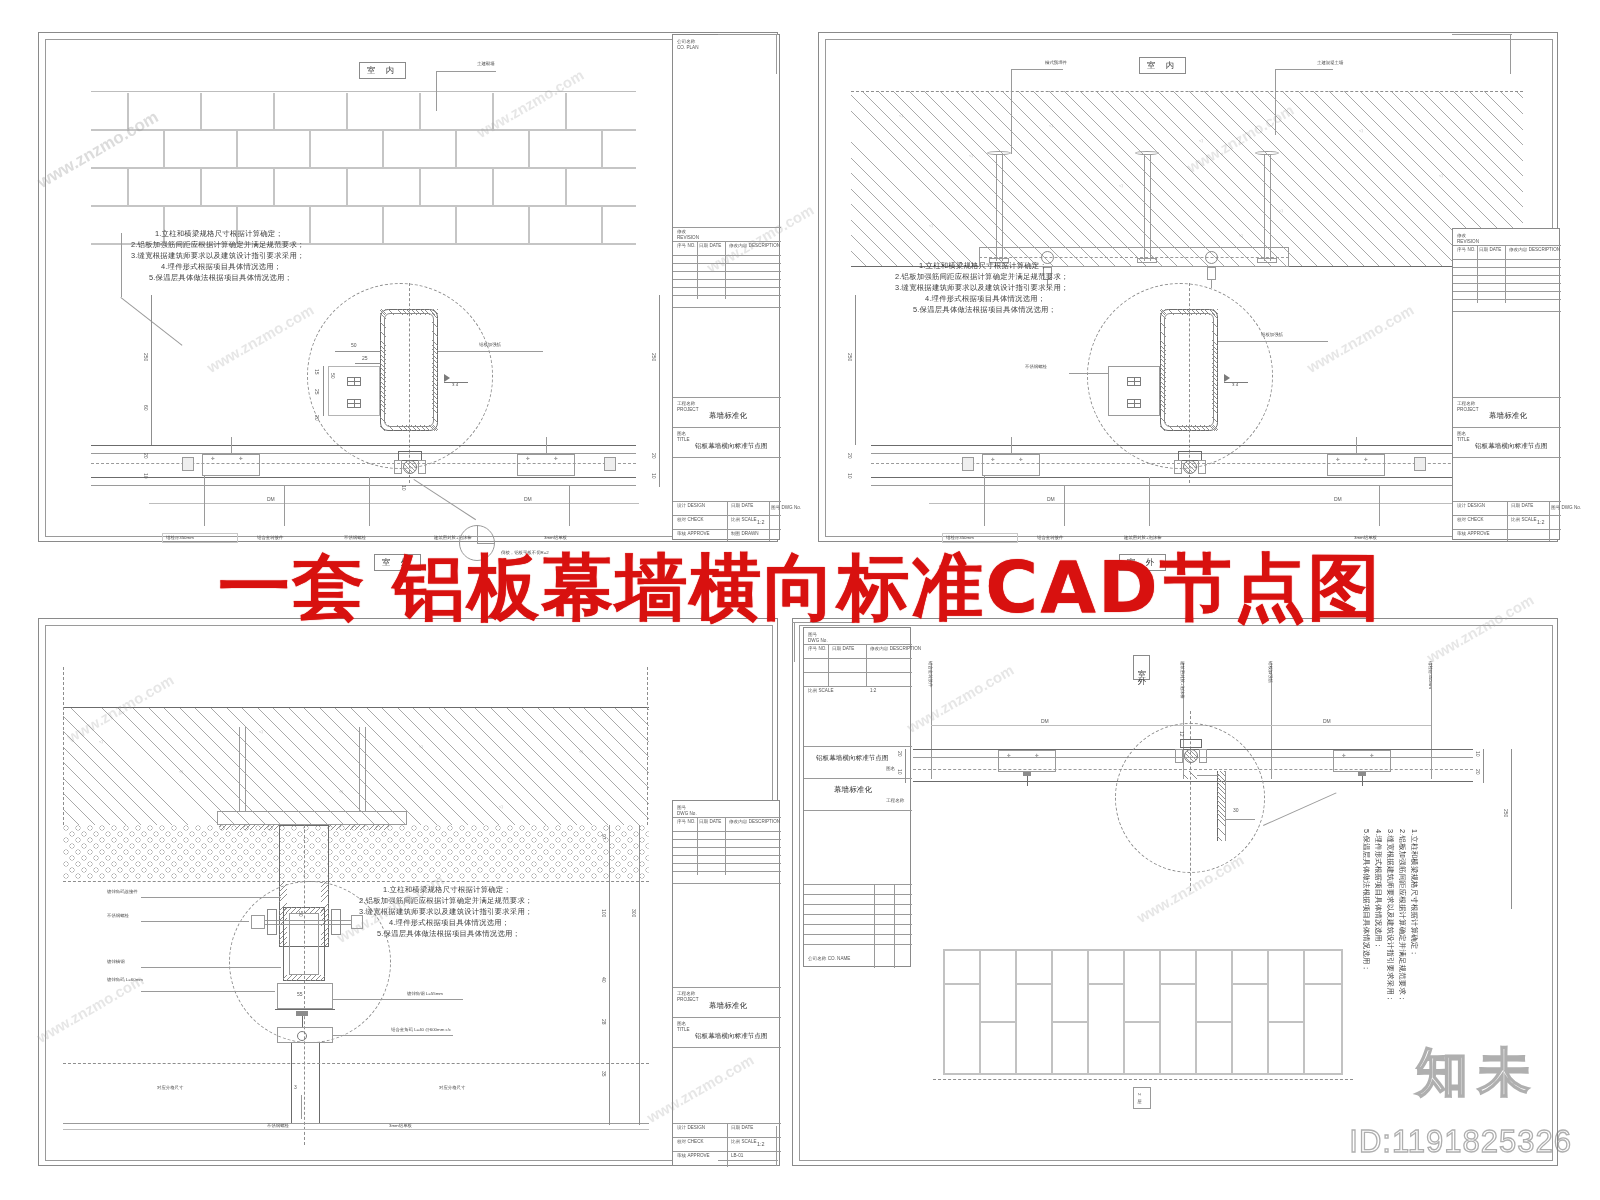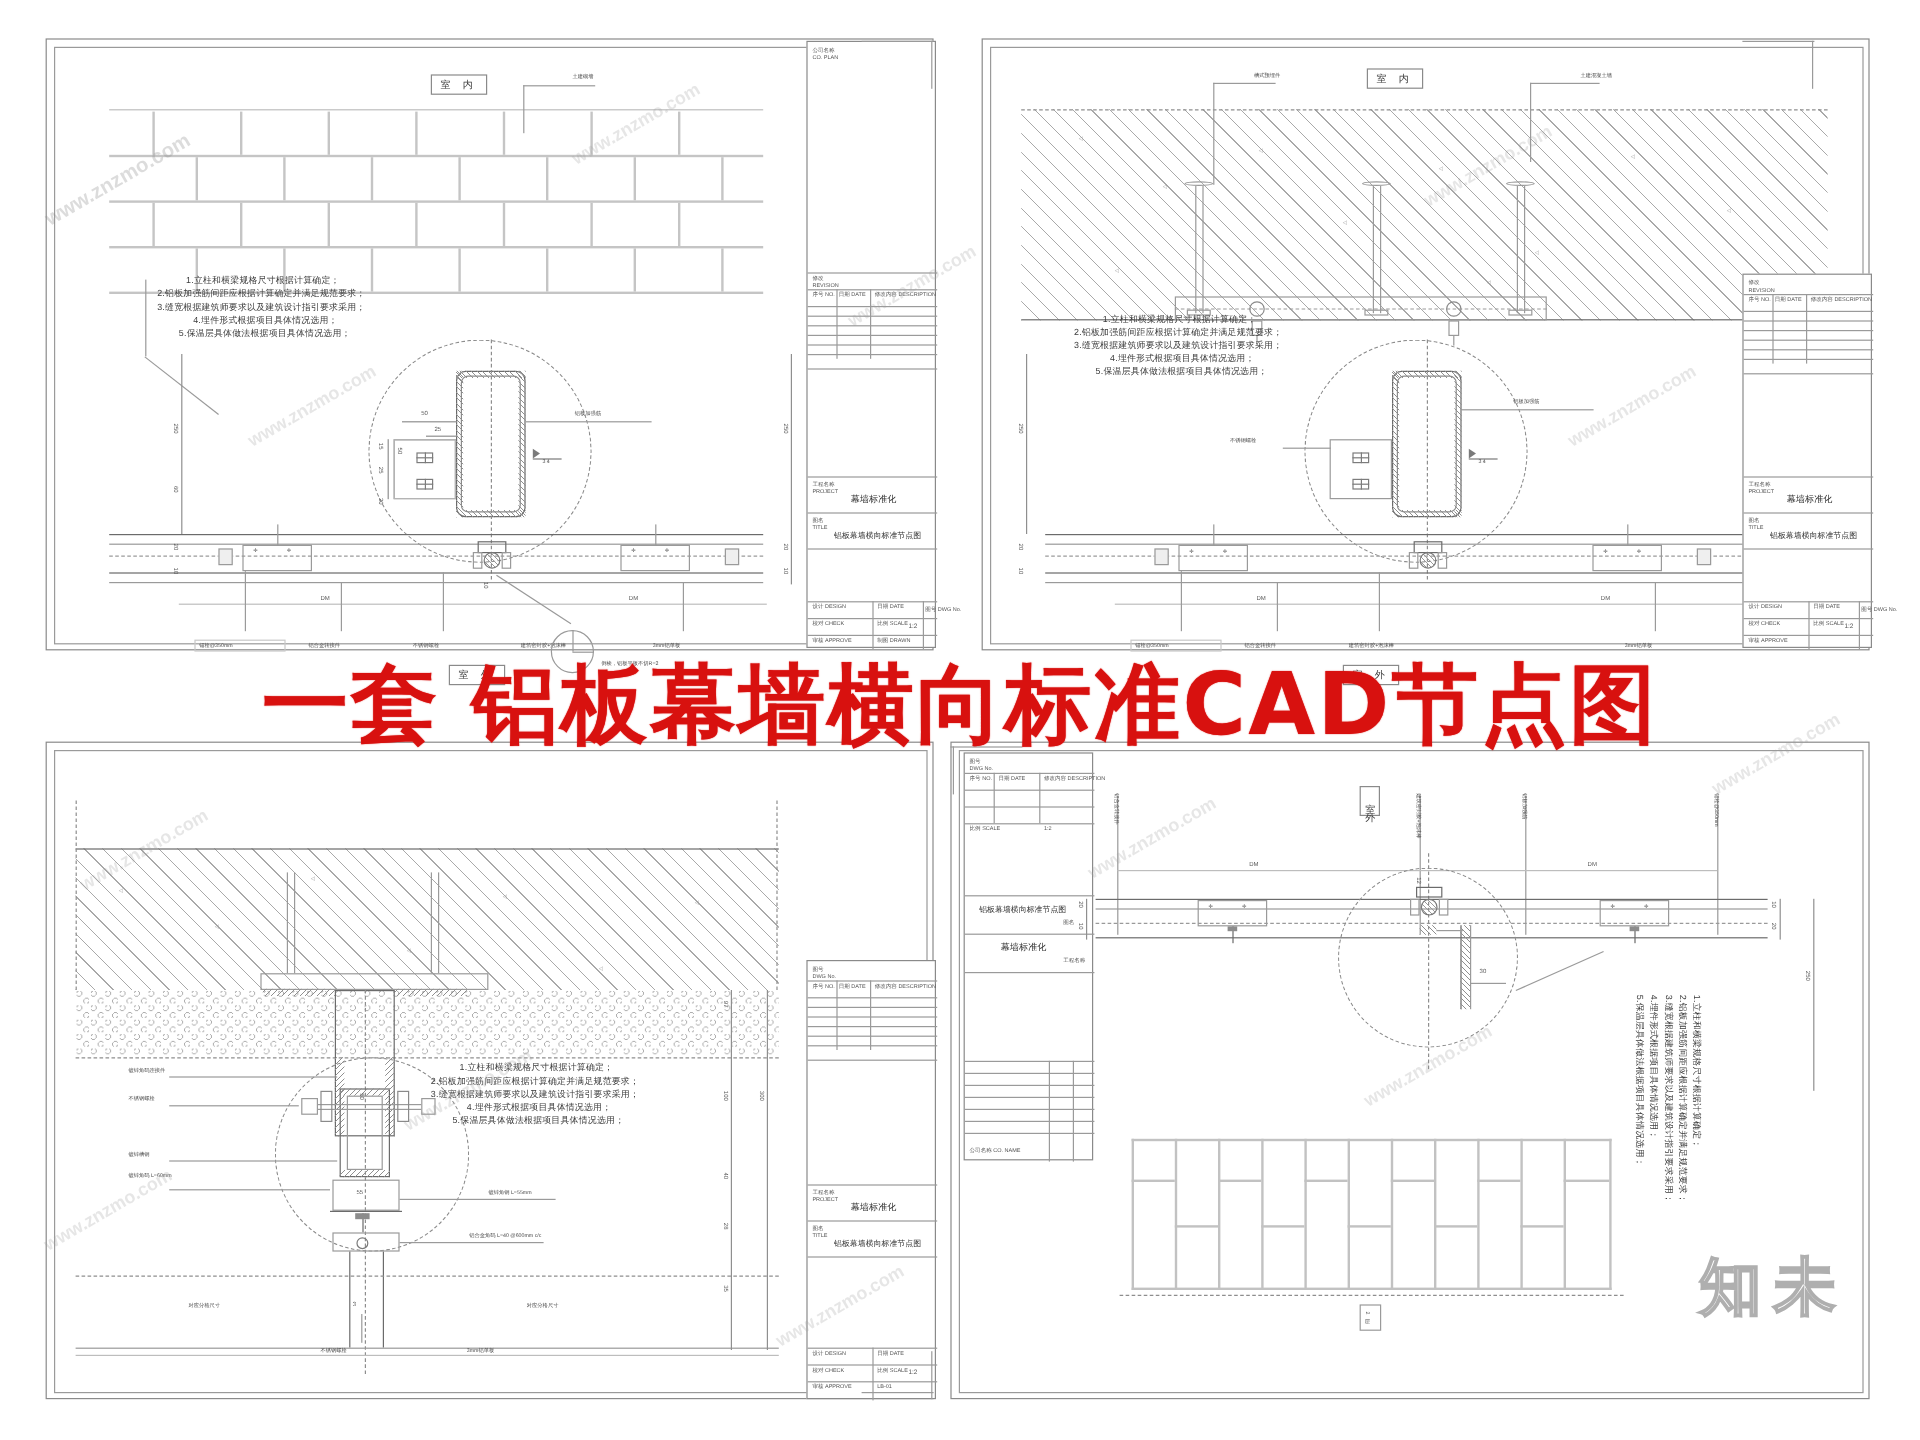--- a/index.html
+++ b/index.html
@@ -860,14 +860,15 @@
   </div>
 
   <div class="ln h" style="left:718px; top:1160px; width:60px;"></div>
   <div class="ln v" style="left:776px; top: 1126px; height:40px;"></div>
   <div class="ln h" style="left:792px; top:622px; width:60px;"></div>
   <div class="ln v" style="left:794px; top:622px; height:40px;"></div>
 
   <div id="wm-logo">知未</div>
 
   <div id="red-title">一套 铝板幕墙横向标准CAD节点图</div>
+  <div id="wm-id">ID:1191825326</div>
 
 </div>
 
 </body></html>

